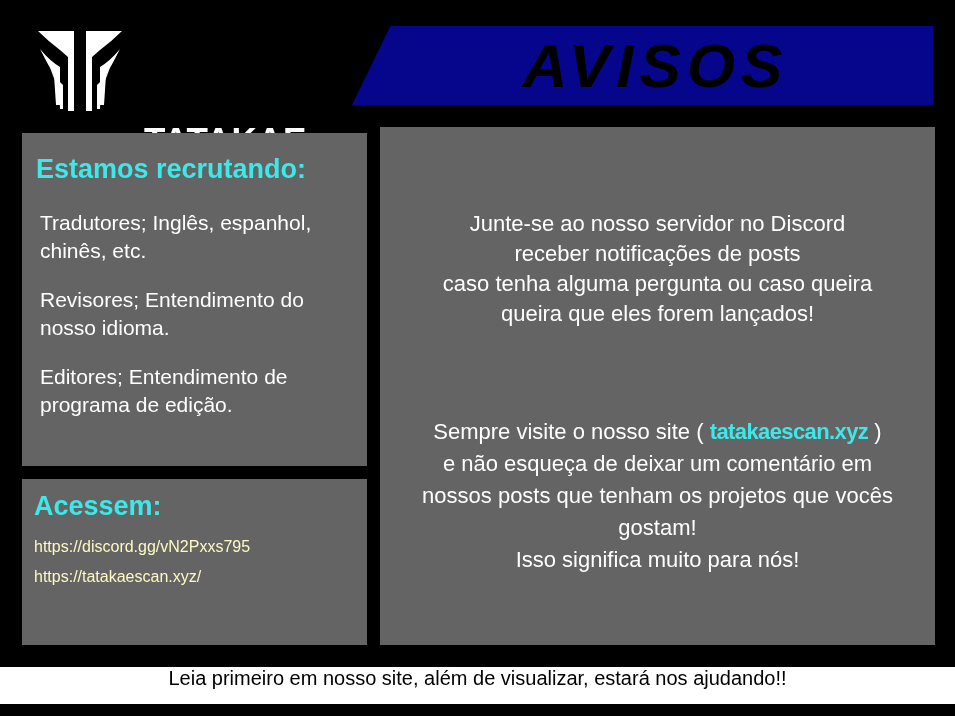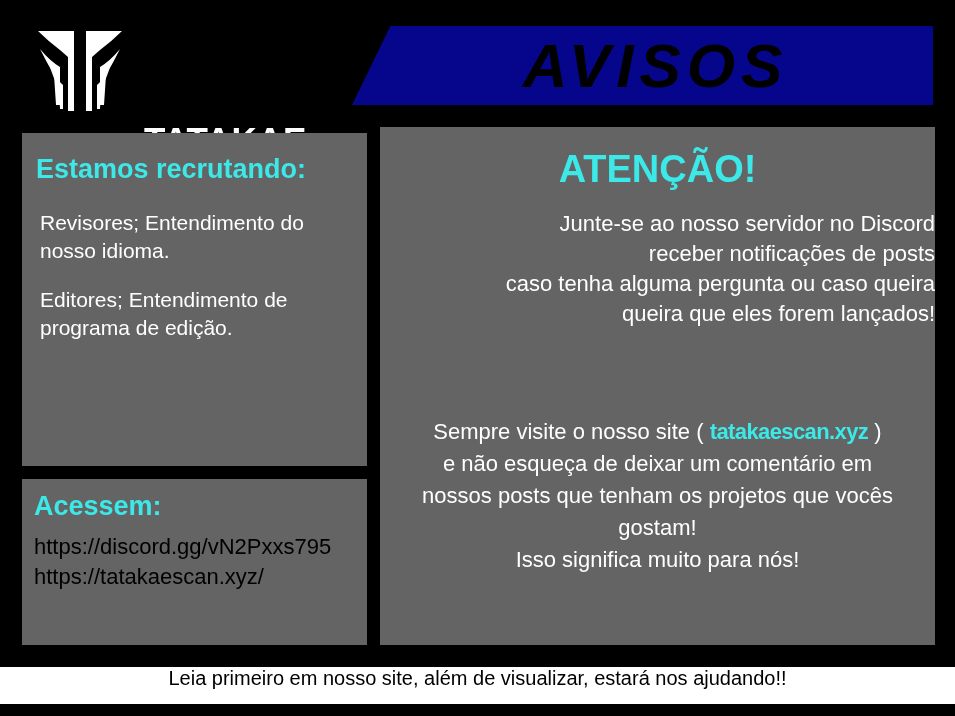--- a/index.html
+++ b/index.html
@@ -90,38 +90,38 @@
 
   
   #recruit-heading { position: absolute; left: 14px; top: 20px; }
   #recruit-list { position: absolute; left: 14px; top: 76px; width: 326px; }
   .recruit-item { margin-bottom: 21px; padding-left: 4px; }
   .recruit-item:last-child { margin-bottom: 0; }
 
   
   #access-heading { position: absolute; left: 12px; top: 11px; }
   #access-links { position: absolute; left: 12px; top: 53px; width: 330px; }
-  .access-link { display: block; color: #000000; font-size: 22px; line-height: 30px; text-decoration: none; }
+  .access-link { display: block; color: #fef9c3; font-size: 16px; line-height: 30px; text-decoration: none; }
 
   
   #notice-title {
     position: absolute;
     left: 0; top: 20px;
     width: 555px;
     text-align: center;
     color: #3ce8e8;
     font-weight: bold;
     font-size: 38px;
     line-height: 44px;
   }
   #notice-discord {
     position: absolute;
     left: 0; top: 82px;
     width: 555px;
-    text-align: right;
+    text-align: center;
     color: #ffffff;
     font-size: 22px;
     line-height: 30px;
   }
   #notice-discord span { display: block; }
 
   #notice-site {
     position: absolute;
     left: 0; top: 289px;
     width: 555px;
@@ -178,35 +178,35 @@
     </div>
 
     <div id="avisos-banner">
       <div id="avisos-label">AVISOS</div>
     </div>
   </div>
 
   <div class="panel" id="panel-recruit">
     <div class="panel-heading" id="recruit-heading">Estamos recrutando:</div>
     <div class="panel-body" id="recruit-list">
+      <div class="recruit-item">Tradutores; Inglês, espanhol, chinês, etc.</div>
       <div class="recruit-item">Revisores; Entendimento do nosso idioma.</div>
       <div class="recruit-item">Editores; Entendimento de programa de edição.</div>
     </div>
   </div>
 
   <div class="panel" id="panel-access">
     <div class="panel-heading" id="access-heading">Acessem:</div>
     <div id="access-links">
       <a class="access-link" href="#">https://discord.gg/vN2Pxxs795</a>
       <a class="access-link" href="#">https://tatakaescan.xyz/</a>
     </div>
   </div>
 
   <div class="panel" id="panel-notice">
-    <div id="notice-title">ATENÇÃO!</div>
 
     <div id="notice-discord">
       <span>Junte-se ao nosso servidor no Discord</span>
       <span>receber notificações de posts</span>
       <span>caso tenha alguma pergunta ou caso queira</span>
       <span>queira que eles forem lançados!</span>
     </div>
 
     <div id="notice-site">
       <span class="line"><span>Sempre visite o nosso site ( </span><span id="site-link">tatakaescan.xyz</span><span> )</span></span>

